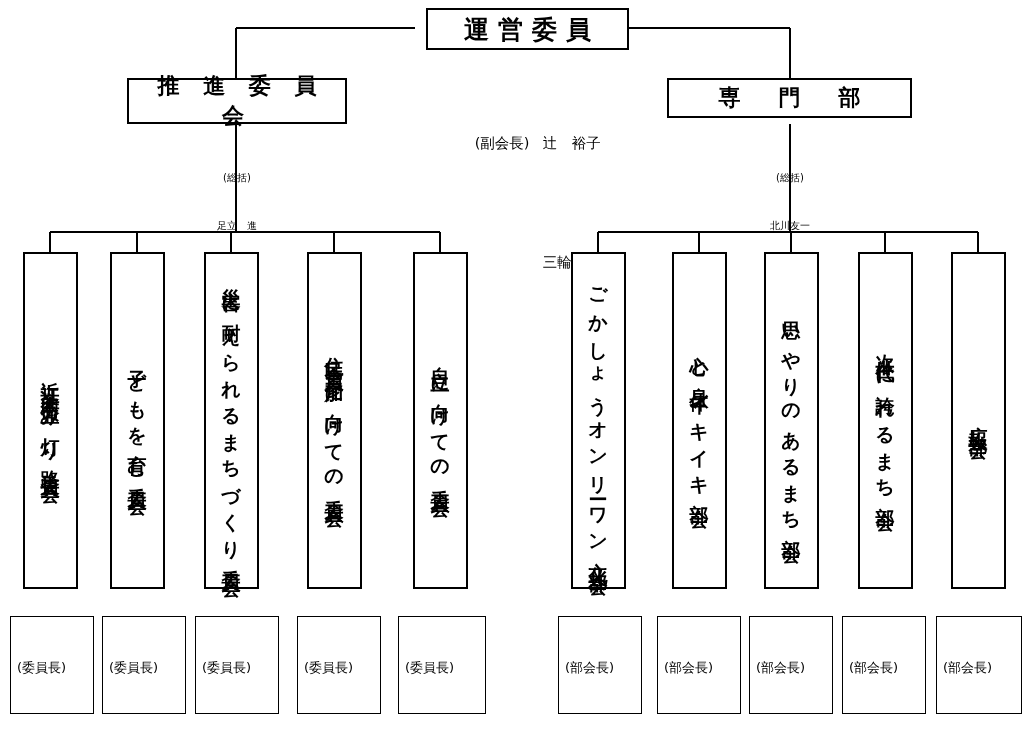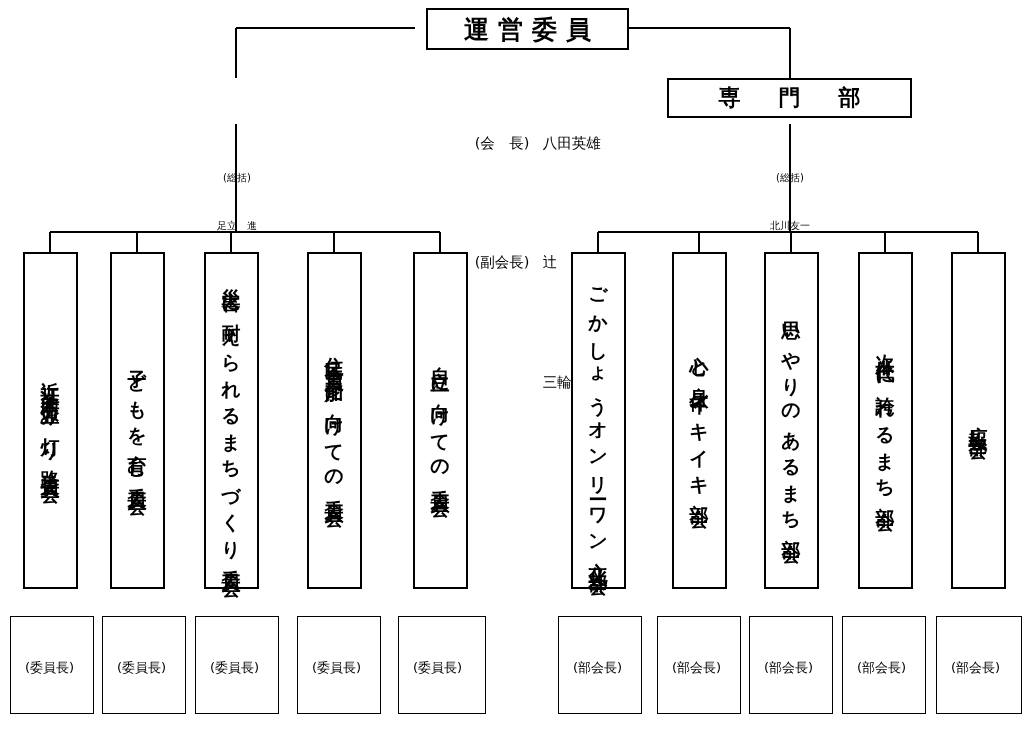--- a/index.html
+++ b/index.html
@@ -76,21 +76,21 @@
     text-align: center;
     white-space: pre;
   }
   .leaf-box {
     position: absolute;
     box-sizing: border-box;
     border: 1px solid #000;
     background: #fff;
     font-size: 13px;
     line-height: 1.42;
-    padding: 5px 5px 4px 14px;
+    padding: 5px 5px 4px 6px;
     white-space: pre;
     overflow: hidden;
   }
 </style>
 </head>
 <body>
 
 <div id="canvas">
 
   <svg id="lines" viewBox="0 0 1032 730">
@@ -122,30 +122,30 @@
       <line x1="978" y1="232" x2="978" y2="252"></line>
     </g>
   </svg>
 
   <div class="node top-node" style="left:390px; top:8px; width:203px; height:42px;margin-left:36px;">
     <span>運営委員</span>
   </div>
 
   <div class="officers" style="left:447px; top:60px; width:200px;">
     <div>
-      <span class="role">(会　長)</span><span>八田英雄</span>
-    </div>
-    <div>
       <span class="role">(副会長)</span><span>辻　裕子</span>
     </div>
     <div>
       <span class="role"></span><span>三輪高裕</span>
     </div>
   </div>
 
+  <div class="node mid-node" style="left:127px; top:78px; width:220px; height:46px;">
+    <span>推 進 委 員 会</span>
+  </div>
   <div class="sub-label" style="left:157px; top:138px; width:160px;">
     <div>(総括)</div>
     <div>足立　進</div>
   </div>
 
   <div class="node mid-node" style="left:667px; top:78px; width:245px; height:40px;">
     <span>専　門　部</span>
   </div>
   <div class="sub-label" style="left:710px; top:138px; width:160px;">
     <div>(総括)</div>

